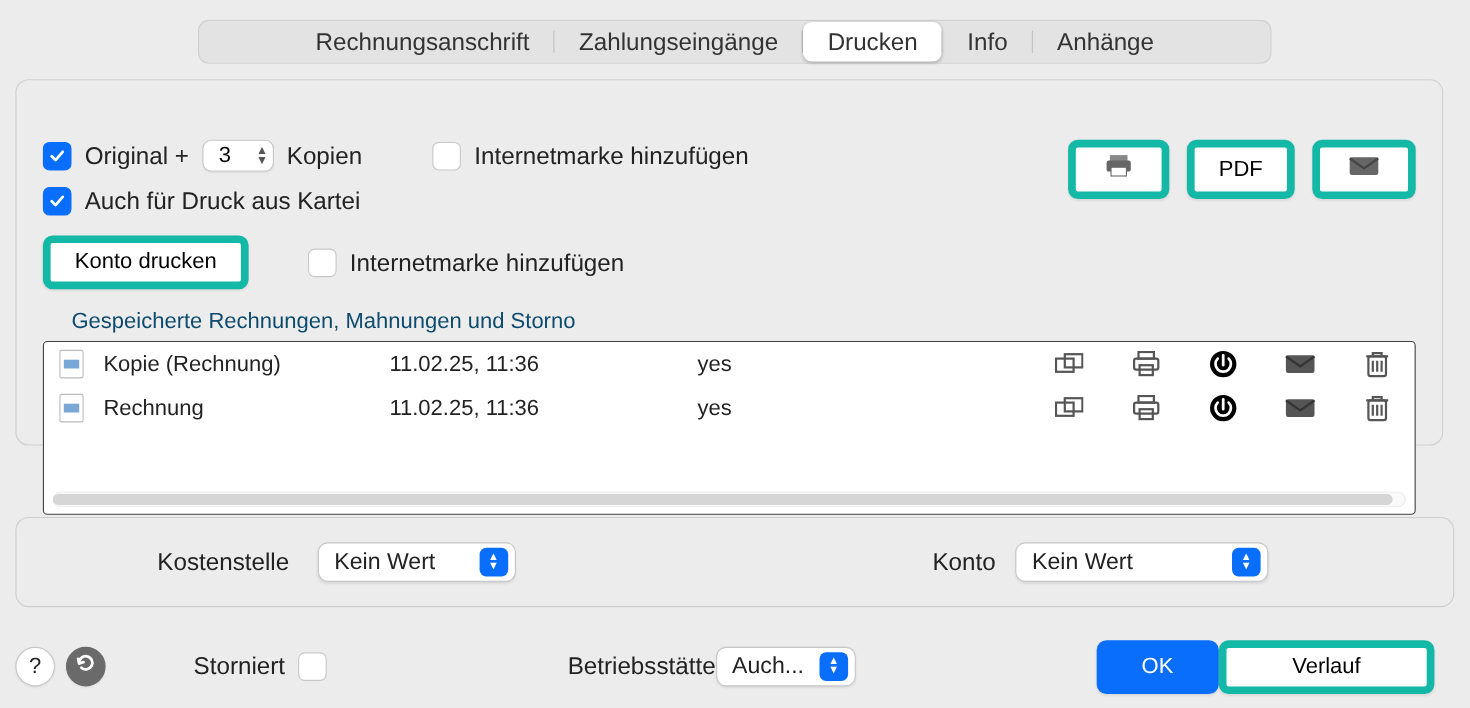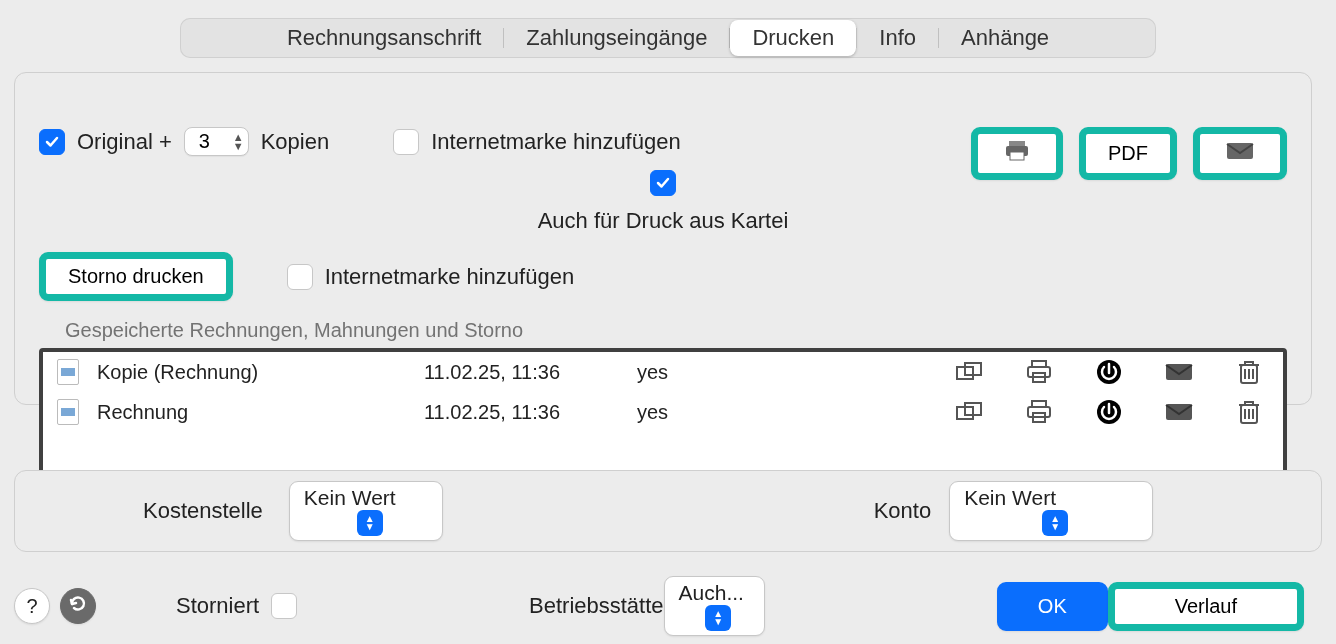--- a/index.html
+++ b/index.html
@@ -55,21 +55,21 @@
       height: 333px;
       border: 1px solid #cfcfcf;
       border-radius: 12px;
       background: #ececec;
       padding: 54px 24px 16px 24px;
       margin-top: 36px;
     }
 
     .row { display: flex; align-items: center; gap: 12px; }
     .row1 { margin-top: 0; }
-    .row2 { margin-top: 14px; flex-direction: column; }
+    .row2 { margin-top: 14px; }
     .row3 { margin-top: 18px; }
 
     .checkbox {
       width: 26px; height: 26px; border-radius: 6px;
       border: 1px solid #c7c7c7; background: #fff;
       display: inline-flex; align-items: center; justify-content: center;
       flex-shrink: 0;
     }
     .checkbox.checked {
       background: #0a6efd;
@@ -100,40 +100,40 @@
     .btn.icon-btn { padding: 6px 26px; }
     .btn.primary {
       background: #0a6efd; color: #fff; border-color: #0a6efd;
       padding: 6px 34px;
     }
     .right-buttons {
       position: absolute; right: 24px; top: 54px; display: flex; gap: 16px;
     }
 
     .group-label {
-      margin-top: 18px; margin-left: 26px; font-size: 20px; color: #737373;
+      margin-top: 18px; margin-left: 26px; font-size: 20px; color: #0c4a6e;
     }
 
     .table-wrap {
       margin-top: 6px;
       background: #fff;
-      border: 4px solid #404040;
+      border: 1px solid #404040;
       border-radius: 4px;
       height: 158px;
       position: relative;
       overflow: hidden;
     }
     .table-row {
       display: flex; align-items: center;
       padding: 6px 14px;
       gap: 10px;
     }
     .col-icon { width: 30px; flex-shrink: 0; }
     .col-name { width: 250px; }
-    .col-date { width: 270px; text-align: center; }
+    .col-date { width: 270px; }
     .col-flag { width: 250px; }
     .col-actions {
       margin-left: auto;
       display: flex; align-items: center; gap: 42px;
       padding-right: 6px;
     }
     .act-icon { width: 28px; height: 28px; display: inline-flex; align-items: center; justify-content: center; cursor: pointer; }
 
     .scroll-track {
       position: absolute; left: 8px; right: 8px; bottom: 6px; height: 14px;
@@ -151,21 +151,20 @@
       background: #ececec;
       display: flex; align-items: center;
       padding: 0 28px;
     }
 
     .select {
       display: inline-flex; align-items: center;
       background: #fff; border: 1px solid #c7c7c7; border-radius: 9px;
       padding: 4px 6px 4px 14px; box-shadow: 0 1px 2px rgba(0,0,0,0.08);
       cursor: pointer;
-      flex-direction: column;
     }
     .select-val { font-size: 21px; margin-right: 40px; }
     .select-handle {
       width: 26px; height: 26px; border-radius: 6px; background: #0a6efd;
       display: flex; flex-direction: column; align-items: center; justify-content: center;
     }
     .select-handle span { color: white; font-size: 10px; line-height: 8px; }
 
     .bottom-bar {
       position: absolute; left: 4px; right: 4px; bottom: 10px; height: 56px;
@@ -252,21 +251,21 @@
   <div class="row row2">
     <div class="checkbox checked">
       <svg width="16" height="16" viewBox="0 0 16 16">
           <path d="M3 8 L6.5 11.5 L13 4" stroke="#fff" stroke-width="2.5" fill="none" stroke-linecap="round" stroke-linejoin="round"></path>
         </svg>
     </div>
     <span class="label">Auch für Druck aus Kartei</span>
   </div>
 
   <div class="row row3">
-    <button class="btn">Storno drucken</button>
+    <button class="btn">Konto drucken</button>
     <div style="width:30px"></div>
     <div class="checkbox">
       
     </div>
     <span class="label">Internetmarke hinzufügen</span>
   </div>
 
   <div class="group-label">Gespeicherte Rechnungen, Mahnungen und Storno</div>
 
   <div class="table-wrap">

